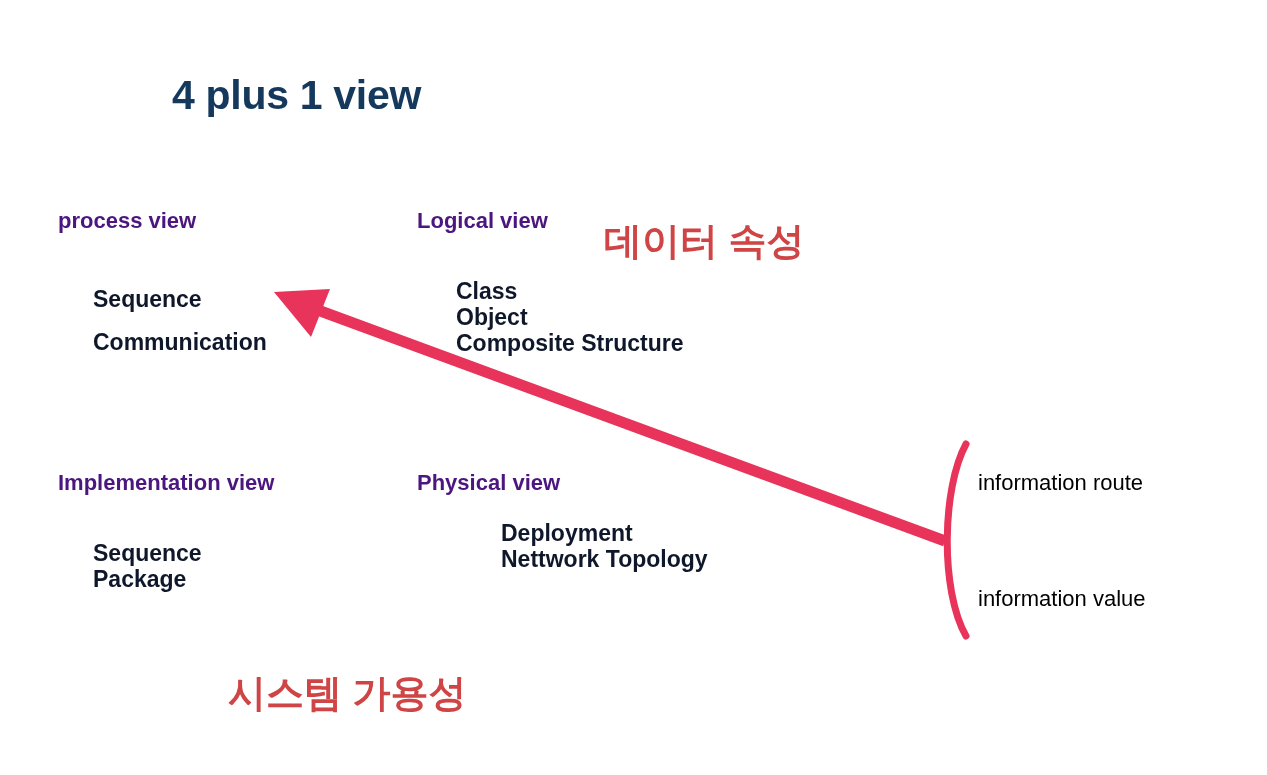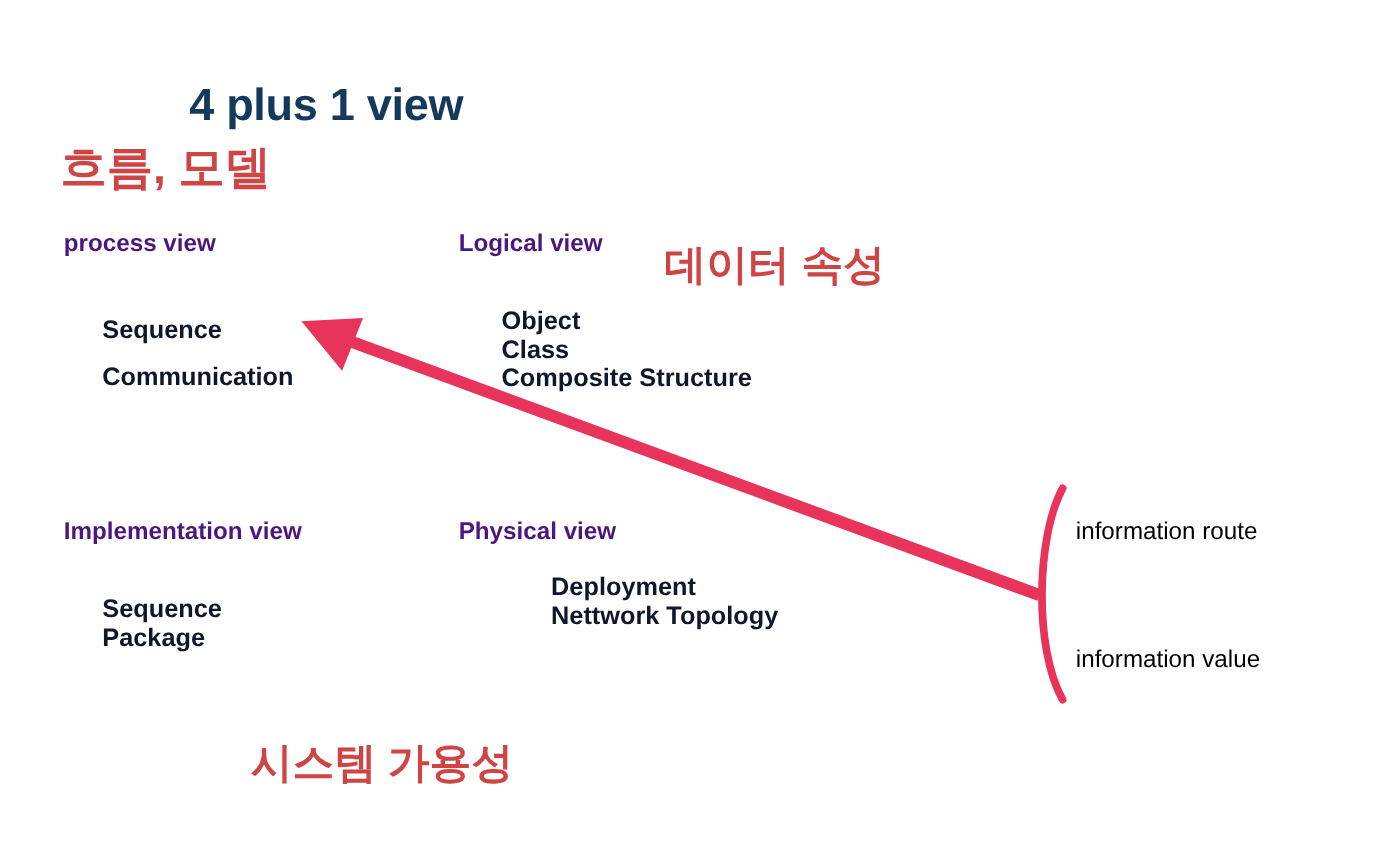--- a/index.html
+++ b/index.html
@@ -104,39 +104,38 @@
     pointer-events: none;
   }
 </style>
 </head>
 <body>
 
 <div id="slide">
 
   <div class="abs" id="title">4 plus 1 view</div>
 
-  <div class="abs kr-note" id="note-flow">흐름, 모델</div>
 
   <div class="abs kr-note" id="note-data">데이터 속성</div>
 
   <div class="abs kr-note" id="note-avail">시스템 가용성</div>
 
   <div class="abs view-label" id="label-process">process view</div>
   <div class="abs view-label" id="label-logical">Logical view</div>
   <div class="abs view-label" id="label-impl">Implementation view</div>
   <div class="abs view-label" id="label-physical">Physical view</div>
 
   <div class="abs item-list loose" id="list-process">
     <span class="item">Sequence</span>
     <span class="item">Communication</span>
   </div>
 
   <div class="abs item-list tight" id="list-logical">
+    <span class="item">Class</span>
     <span class="item">Object</span>
-    <span class="item">Class</span>
     <span class="item">Composite Structure</span>
   </div>
 
   <div class="abs item-list tight" id="list-impl">
     <span class="item">Sequence</span>
     <span class="item">Package</span>
   </div>
 
   <div class="abs item-list tight" id="list-physical">
     <span class="item">Deployment</span>

